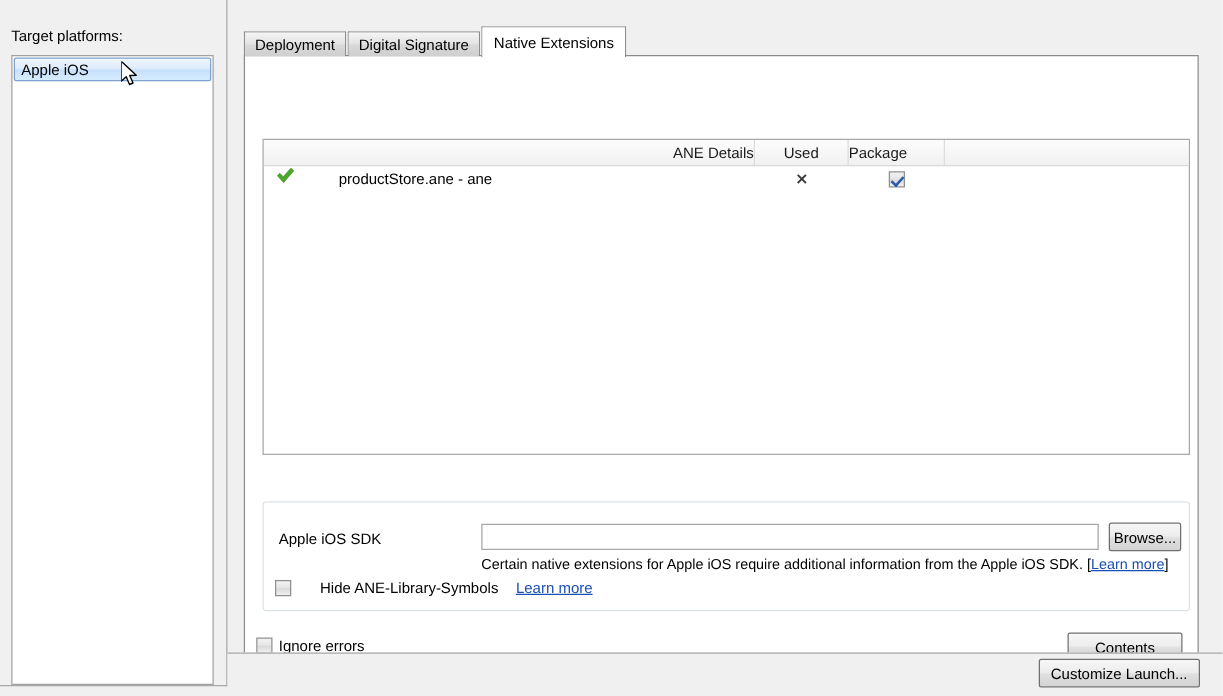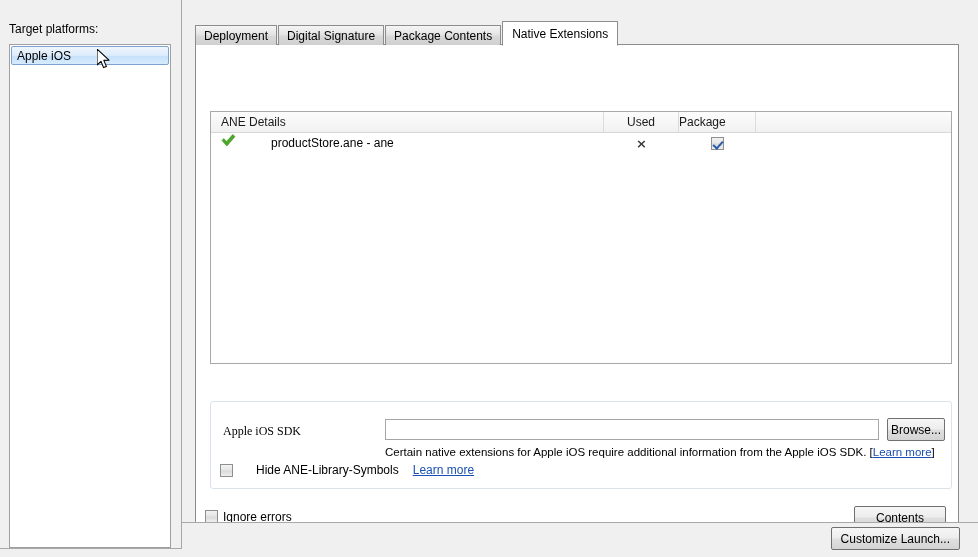--- a/index.html
+++ b/index.html
@@ -143,21 +143,21 @@
   }
   .th {
     font-size: 12px;
     line-height: 20px;
     box-sizing: border-box;
     border-right: 1px solid #dcdcdc;
     overflow: hidden;
     white-space: nowrap;
     color: #1a1a1a;
   }
-  .th.details { width: 393px; padding-left: 10px; }
+  .th.details { width: 393px; padding-left: 10px; text-align: right; }
   .th.used    { width: 75px;  text-align: center; }
   .th.package { width: 77px;  text-align: left; }
   .th.spacer  { flex: 1; border-right: none; }
 
   #ane-table-body { position: relative; }
   .ane-row {
     display: flex;
     height: 21px;
     align-items: center;
     box-sizing: border-box;
@@ -211,21 +211,20 @@
     border: 1px solid #dbe3ea;
     border-radius: 3px;
     box-sizing: border-box;
     background: #ffffff;
   }
   #sdk-label {
     position: absolute;
     left: 12px; top: 22px;
     font-size: 12px;
     white-space: nowrap;
-    font-family: Liberation Serif, serif;
   }
   #sdk-input {
     position: absolute;
     left: 174px; top: 17px;
     width: 494px;
     height: 21px;
     border: 1px solid #a6a6a6;
     background: #ffffff;
     box-sizing: border-box;
     font-family: "Liberation Sans", sans-serif;
@@ -345,21 +344,20 @@
   <svg width="14" height="21" viewBox="0 0 14 21">
     <polygon points="0,0 0,16 4,12.4 6.6,18.6 9.4,17.4 6.8,11.4 12,11.2" fill="#ffffff" stroke="#000000" stroke-width="1.1" stroke-linejoin="round"></polygon>
   </svg>
 </div>
 
 <div id="tab-area">
 
   <div id="tab-strip">
     <div class="tab">Deployment</div>
     <div class="tab">Digital Signature</div>
-    <div class="tab">Package Contents</div>
     <div class="tab active">Native Extensions</div>
   </div>
 
   <div id="tab-panel">
 
     <div id="ane-table">
 
       <div id="ane-table-header">
         <div class="th details">ANE Details</div>
         <div class="th used">Used</div>

